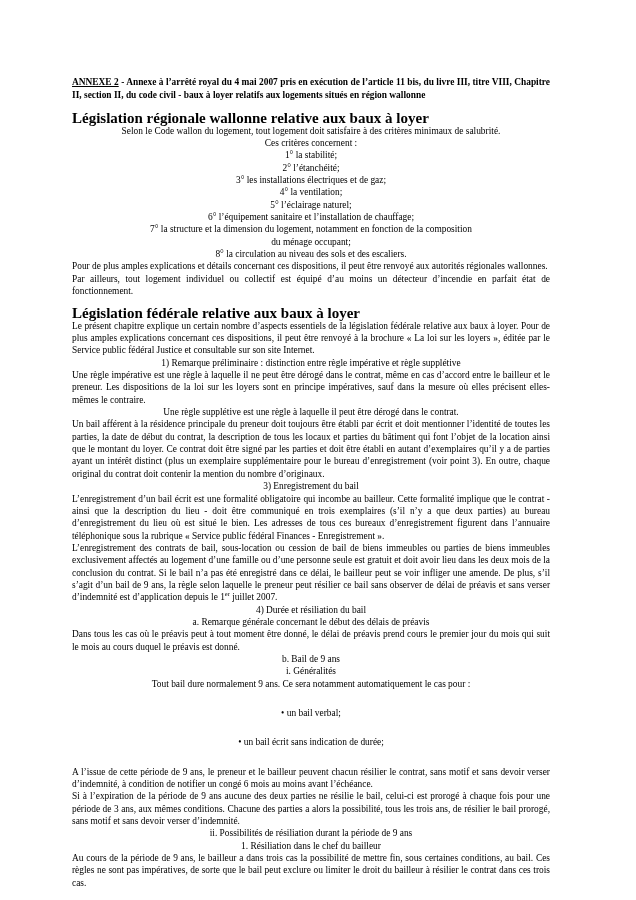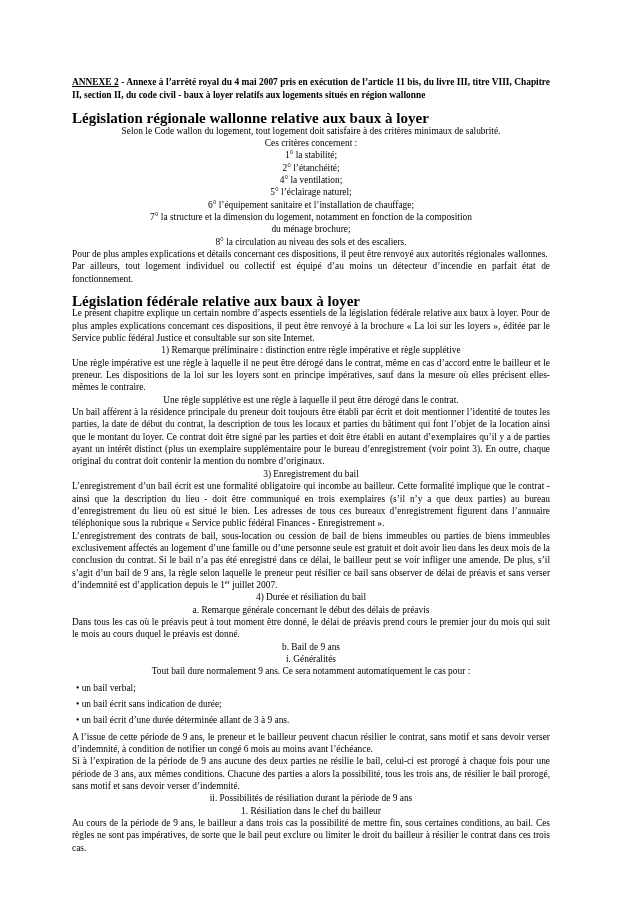--- a/index.html
+++ b/index.html
@@ -52,23 +52,23 @@
     text-justify: inter-word;
     line-height: 12.35px;
   }
   p.line {
     margin: 0;
     padding: 0;
     text-align: center;
     line-height: 12.35px;
   }
   p.bullet {
-    margin: 4px;
+    margin: 17px;
     padding: 0;
-    text-align: left;
+    text-align: center;
     line-height: 12.35px;
   }
   .gap {
     height: 10px;
     line-height: 10px;
     font-size: 0;
   }
   sup {
     font-size: 0.68em;
     vertical-align: super;
@@ -84,25 +84,26 @@
     <div class="title-block">
       <span class="u">ANNEXE 2</span><span> - Annexe à l’arrêté royal du 4 mai 2007 pris en exécution de l’article 11 bis, du livre III, titre VIII, Chapitre II, section II, du code civil -  baux à loyer relatifs aux logements situés en région wallonne</span>
     </div>
 
     <div id="sections-root">
         <h2 class="section-heading">Législation régionale wallonne relative aux baux à loyer</h2>
         <p class="line">Selon le Code wallon du logement, tout logement doit satisfaire à des critères minimaux de salubrité.</p>
         <p class="line">Ces critères concernent :</p>
         <p class="line">1° la stabilité;</p>
         <p class="line">2° l’étanchéité;</p>
+        <p class="line">3° les installations électriques et de gaz;</p>
         <p class="line">4° la ventilation;</p>
         <p class="line">5° l’éclairage naturel;</p>
         <p class="line">6° l’équipement sanitaire et l’installation de chauffage;</p>
         <p class="line">7° la structure et la dimension du logement, notamment en fonction de la composition</p>
-        <p class="line">du ménage brochure;</p>
+        <p class="line">du ménage occupant;</p>
         <p class="line">8° la circulation au niveau des sols et des escaliers.</p>
         <p class="para">Pour de plus amples explications et détails concernant ces dispositions, il peut être renvoyé aux autorités régionales wallonnes.</p>
         <p class="para">Par ailleurs, tout logement individuel ou collectif est équipé d’au moins un détecteur d’incendie en parfait état de fonctionnement.</p>
         <div class="gap"></div>
         <h2 class="section-heading">Législation fédérale relative aux baux à loyer</h2>
         <p class="para">Le présent chapitre explique un certain nombre d’aspects essentiels de la législation fédérale relative aux baux à loyer. Pour de plus amples explications concernant ces dispositions, il peut être renvoyé à la brochure « La loi sur les loyers », éditée par le Service public fédéral Justice et consultable sur son site Internet.</p>
         <p class="line">1) Remarque préliminaire : distinction entre règle impérative et règle supplétive</p>
         <p class="para">Une règle impérative est une règle à laquelle il ne peut être dérogé dans le contrat, même en cas d’accord entre le bailleur et le preneur. Les dispositions de la loi sur les loyers sont en principe impératives, sauf dans la mesure où elles précisent elles-mêmes le contraire.</p>
         <p class="line">Une règle supplétive est une règle à laquelle il peut être dérogé dans le contrat.</p>
         <p class="para">Un bail afférent à la résidence principale du preneur doit toujours être établi par écrit et doit mentionner l’identité de toutes les parties, la date de début du contrat, la description de tous les locaux et parties du bâtiment qui font l’objet de la location ainsi que le montant du loyer. Ce contrat doit être signé par les parties et doit être établi en autant d’exemplaires qu’il y a de parties ayant un intérêt distinct (plus un exemplaire supplémentaire pour le bureau d’enregistrement (voir point 3). En outre, chaque original du contrat doit contenir la mention du nombre d’originaux.</p>
@@ -110,21 +111,20 @@
         <p class="para">L’enregistrement d’un bail écrit est une formalité obligatoire qui incombe au bailleur. Cette formalité implique que le contrat - ainsi que la description du lieu - doit être communiqué en trois exemplaires (s’il n’y a que deux parties) au bureau d’enregistrement du lieu où est situé le bien. Les adresses de tous ces bureaux d’enregistrement figurent dans l’annuaire téléphonique sous la rubrique « Service public fédéral Finances - Enregistrement ».</p>
         <p class="para"><span>L’enregistrement des contrats de bail, sous-location ou cession de bail de biens immeubles ou parties de biens immeubles exclusivement affectés au logement d’une famille ou d’une personne seule est gratuit et doit avoir lieu dans les deux mois de la conclusion du contrat. Si le bail n’a pas été enregistré dans ce délai, le bailleur peut se voir infliger une amende. De plus, s’il s’agit d’un bail de 9 ans, la règle selon laquelle le preneur peut résilier ce bail sans observer de délai de préavis et sans verser d’indemnité est d’application depuis le 1</span><sup>er</sup><span> juillet 2007.</span></p>
         <p class="line">4) Durée et résiliation du bail</p>
         <p class="line">a. Remarque générale concernant le début des délais de préavis</p>
         <p class="para">Dans tous les cas où le préavis peut à tout moment être donné, le délai de préavis prend cours le premier jour du mois qui suit le mois au cours duquel le préavis est donné.</p>
         <p class="line">b. Bail de 9 ans</p>
         <p class="line">i. Généralités</p>
         <p class="line">Tout bail dure normalement 9 ans. Ce sera notamment automatiquement le cas pour :</p>
         <p class="bullet">• un bail verbal;</p>
         <p class="bullet">• un bail écrit sans indication de durée;</p>
-        <p class="bullet">• un bail écrit d’une durée déterminée allant de 3 à 9 ans.</p>
         <p class="para">A l’issue de cette période de 9 ans, le preneur et le bailleur peuvent chacun résilier le contrat, sans motif et sans devoir verser d’indemnité, à condition de notifier un congé 6 mois au moins avant l’échéance.</p>
         <p class="para">Si à l’expiration de la période de 9 ans aucune des deux parties ne résilie le bail, celui-ci est prorogé à chaque fois pour une période de 3 ans, aux mêmes conditions. Chacune des parties a alors la possibilité, tous les trois ans, de résilier le bail prorogé, sans motif et sans devoir verser d’indemnité.</p>
         <p class="line">ii. Possibilités de résiliation durant la période de 9 ans</p>
         <p class="line">1. Résiliation dans le chef du bailleur</p>
         <p class="para">Au cours de la période de 9 ans, le bailleur a dans trois cas la possibilité de mettre fin, sous certaines conditions, au bail. Ces règles ne sont pas impératives, de sorte que le bail peut exclure ou limiter le droit du bailleur à résilier le contrat dans ces trois cas.</p>
       </div>
 
   </div>
 </div>
 

